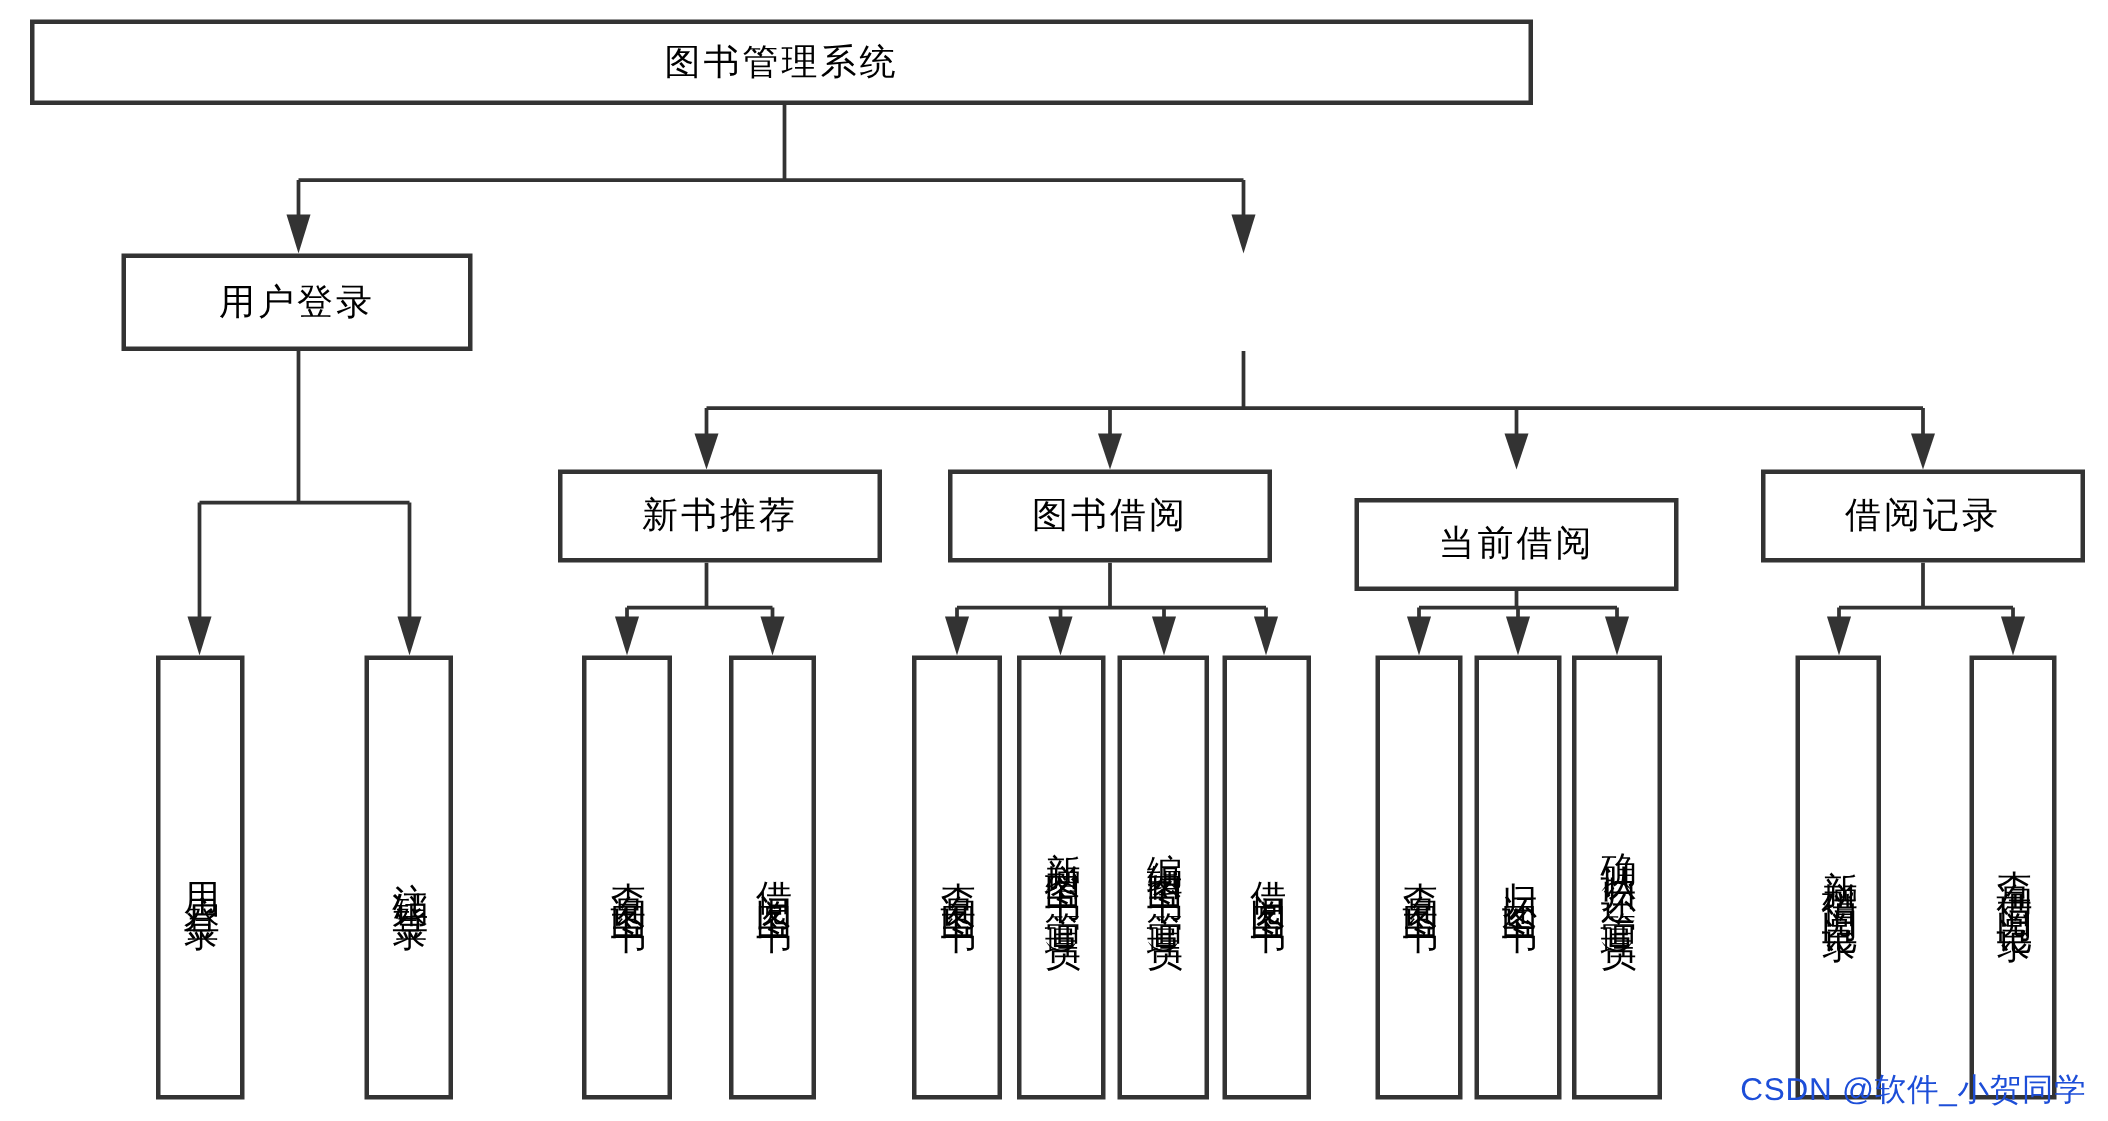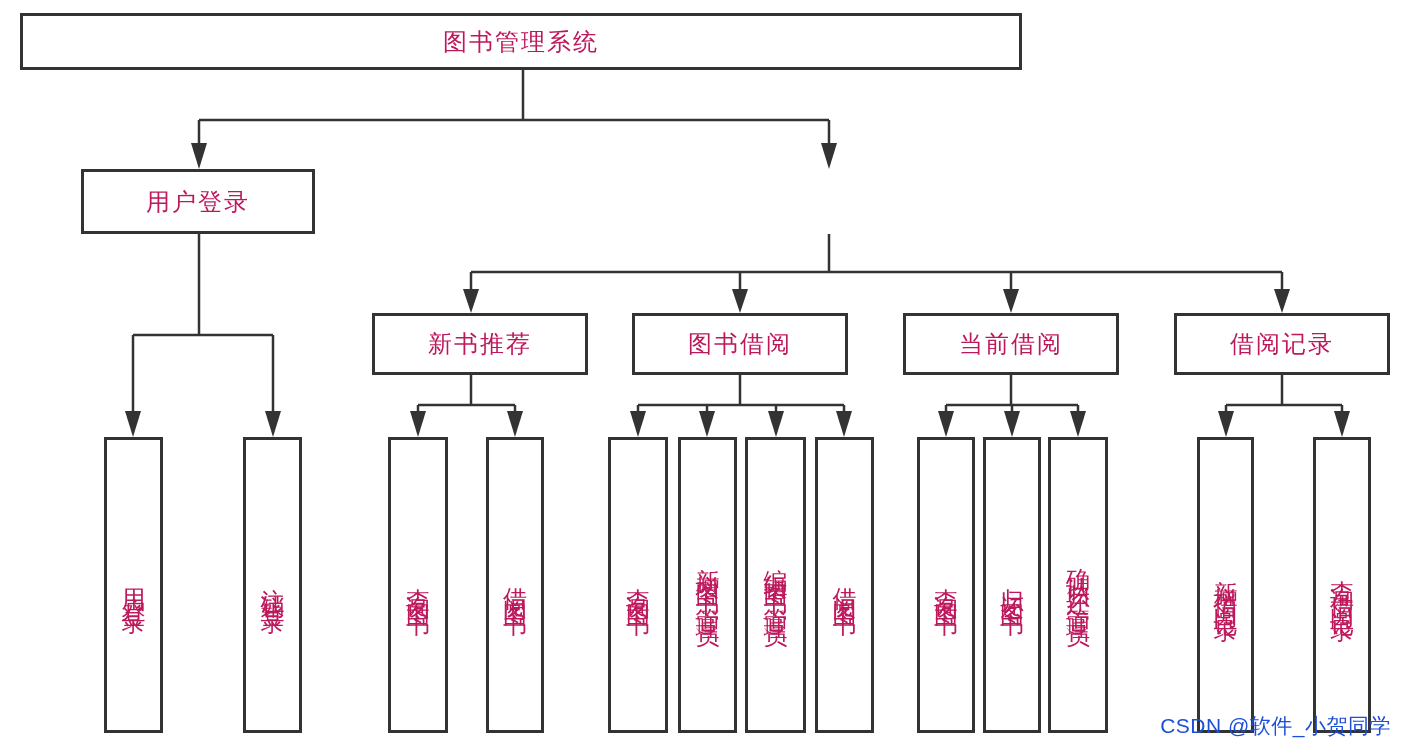--- a/index.html
+++ b/index.html
@@ -9,21 +9,21 @@
     background:#ffffff;
     font-family:"Liberation Sans",sans-serif;
     overflow:hidden;
   }
   .wires{position:absolute;left:0;top:0;z-index:1;}
   .box{
     position:absolute;
     box-sizing:border-box;
     border:3px solid #333333;
     background:#ffffff;
-    color:#be185d;
+    color:#000000;
     display:flex;align-items:center;justify-content:center;
     z-index:2;
     line-height:1;
   }
   .box.h{
     font-size:24px;
     letter-spacing:2px;
   }
   .box.v{
     writing-mode:vertical-rl;
@@ -121,21 +121,21 @@
       <polygon points="1334,411 1350,411 1342,437" stroke="none"></polygon>
     </g>
   </svg>
 
   <div class="box h" style="left:20px;top:13px;width:1002px;height:57px">图书管理系统</div>
 
   <div class="box h" style="left:81px;top:169px;width:234px;height:65px">用户登录</div>
 
   <div class="box h" style="left:372px;top:313px;width:216px;height:62px">新书推荐</div>
   <div class="box h" style="left:632px;top:313px;width:216px;height:62px">图书借阅</div>
-  <div class="box h" style="left:903px;top:313px;width:216px;height:62px">当前借阅</div>
+  <div class="box h" style="left:903px;top:332px;width:216px;height:62px">当前借阅</div>
   <div class="box h" style="left:1174px;top:313px;width:216px;height:62px">借阅记录</div>
 
   <div class="box v" style="left:104px;top:437px;width:59px;height:296px">用户登录</div>
   <div class="box v" style="left:243px;top:437px;width:59px;height:296px">注销登录</div>
 
   <div class="box v" style="left:388px;top:437px;width:60px;height:296px">查询图书</div>
   <div class="box v" style="left:486px;top:437px;width:58px;height:296px">借阅图书</div>
 
   <div class="box v" style="left:608px;top:437px;width:60px;height:296px">查询图书</div>
   <div class="box v" style="left:678px;top:437px;width:59px;height:296px">新增图书（管理员）</div>

